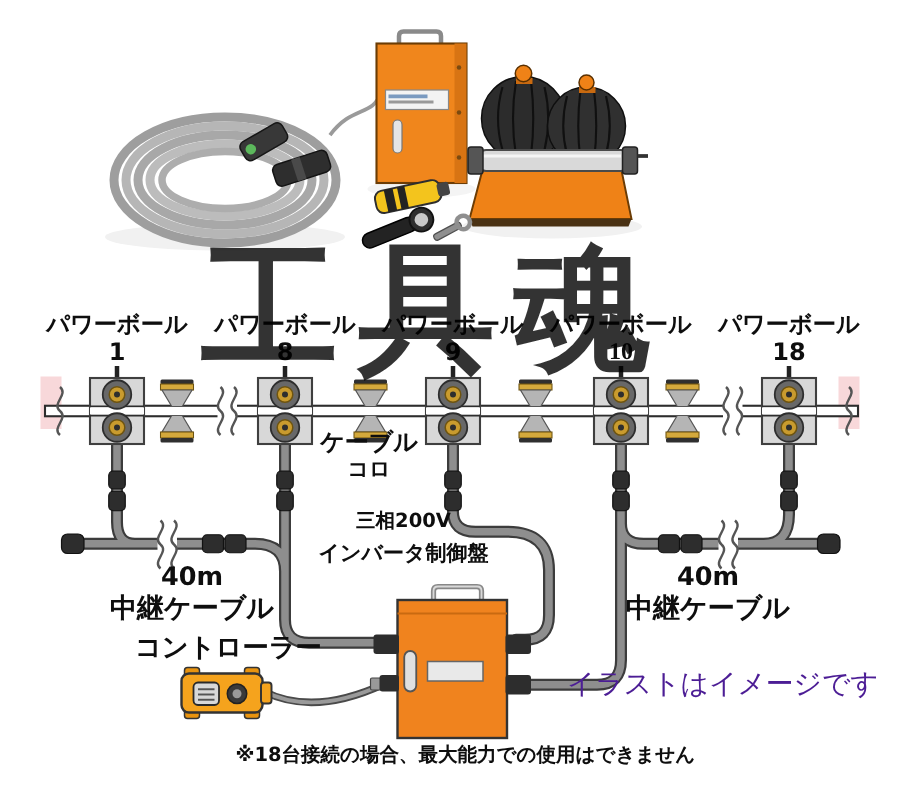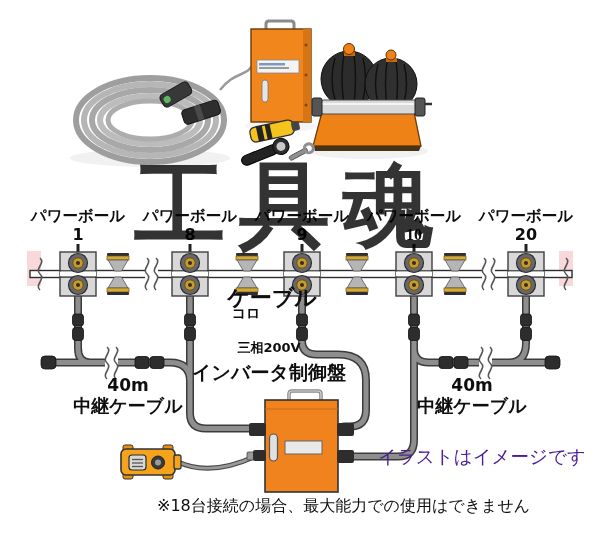--- a/index.html
+++ b/index.html
@@ -314,35 +314,36 @@
 <div class="lbl ctr unit-name" style="left:18px;">パワーボール</div>
 <div class="lbl ctr unit-name" style="left:130px;">パワーボール</div>
 <div class="lbl ctr unit-name" style="left:242px;">パワーボール</div>
 <div class="lbl ctr unit-name" style="left:354px;">パワーボール</div>
 <div class="lbl ctr unit-name" style="left:466px;">パワーボール</div>
 
 <div class="lbl ctr unit-num" style="left:18px;">1</div>
 <div class="lbl ctr unit-num" style="left:130px;">8</div>
 <div class="lbl ctr unit-num" style="left:242px;">9</div>
 <div class="lbl ctr unit-num" style="left:354px;font-family:Liberation Serif, serif;">10</div>
-<div class="lbl ctr unit-num" style="left:466px;">20</div>
-
-<div class="lbl ctr" style="left:186px;top:286px;width:120px;font-size:22px;margin-left:26px;">ケーブル</div>
+<div class="lbl ctr unit-num" style="left:466px;">18</div>
+
+<div class="lbl ctr" style="left:186px;top:286px;width:120px;font-size:16px;">ケーブル</div>
 <div class="lbl ctr" style="left:186px;top:306px;width:120px;font-size:14px;">コロ</div>
 
 
 <div class="lbl ctr" style="left:169px;top:341px;width:200px;font-size:13px;">三相200V</div>
-<div class="lbl ctr" style="left:169px;top:362px;width:200px;font-size:19px;">インバータ制御盤</div>
+<div class="lbl ctr" style="left:169px;top:362px;width:200px;font-size:14px;">インバータ制御盤</div>
 
 <div class="lbl ctr" style="left:58px;top:376px;width:140px;font-size:17px;">40m</div>
 <div class="lbl ctr" style="left:58px;top:396px;width:140px;font-size:18px;">中継ケーブル</div>
 
 <div class="lbl ctr" style="left:402px;top:376px;width:140px;font-size:17px;">40m</div>
 <div class="lbl ctr" style="left:402px;top:396px;width:140px;font-size:18px;">中継ケーブル</div>
 
+<div class="lbl" style="left:90px;top:423px;font-size:17.5px;">コントローラー</div>
 
 <div class="lbl" style="left:378px;top:447px;font-size:18.5px;font-weight:500;color:#4c1d95;">イラストはイメージです</div>
 
-<div class="lbl" style="left:157px;top:497px;font-size:16px;font-weight:400;">※18台接続の場合、最大能力での使用はできません</div>
+<div class="lbl" style="left:157px;top:497px;font-size:13px;font-weight:700;">※18台接続の場合、最大能力での使用はできません</div>
 
 <div id="watermark">工具魂</div>
 
 </div>
 
 </body></html>

